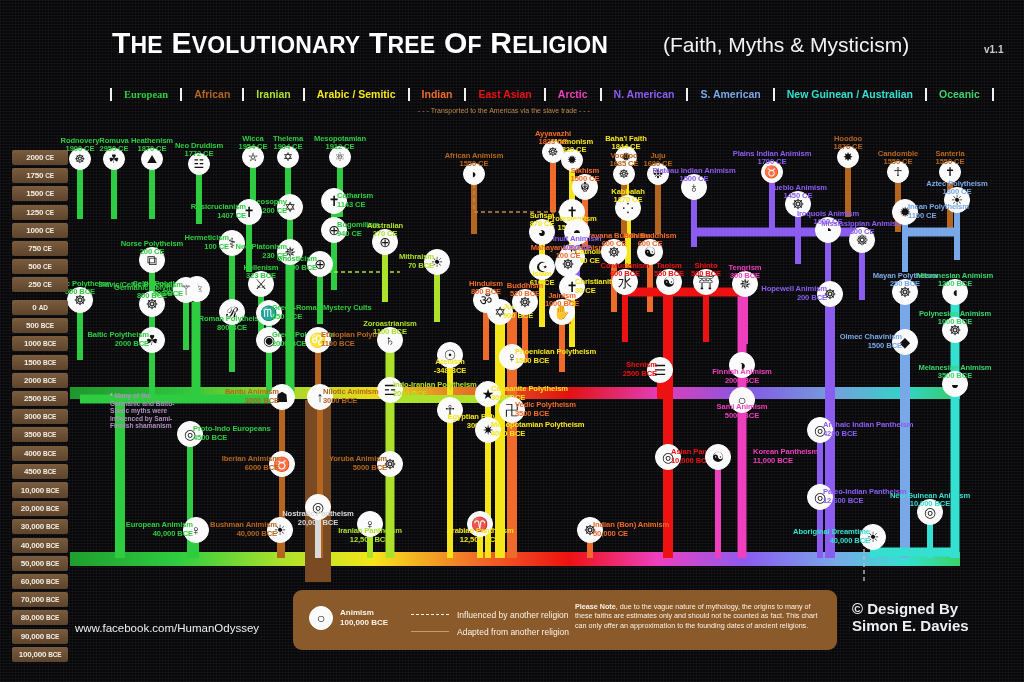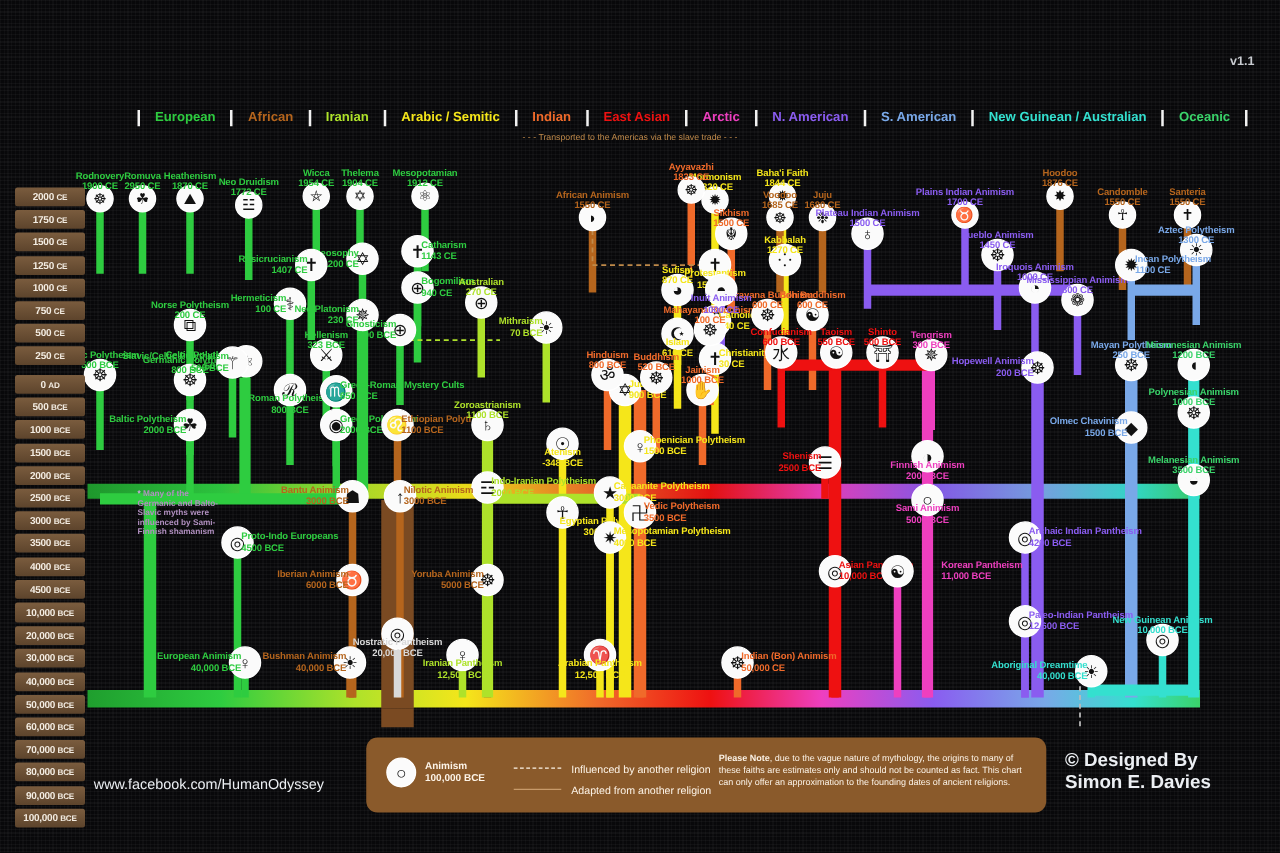--- a/index.html
+++ b/index.html
@@ -81,24 +81,26 @@
   #fb-note b { font-weight:bold; }
   #fburl { position:absolute; left:75px; top:622px; color:#eceff3; font-size:11.5px; }
   #credit { position:absolute; left:852px; top:600px; color:#eceff3; font-size:15px;
      font-weight:bold; line-height:17px; }
 </style>
 </head>
 <body>
 <div id="root">
 
 
+<div id="title"><span>T<span class="sm">HE</span></span> <span>E<span class="sm">VOLUTIONARY</span></span> <span>T<span class="sm">REE</span></span> <span>O<span class="sm">F</span></span> <span>R<span class="sm">ELIGION</span></span></div>
+<div id="subtitle">(Faith, Myths &amp; Mysticism)</div>
 <div id="version">v1.1</div>
 
 <div id="legend">
-      <div class="cat" style="color: rgb(46, 204, 64);">European</div>
+      <div class="cat" style="color: rgb(46, 204, 64); font-family: Liberation Serif, serif;">European</div>
       <div class="cat" style="color: rgb(181, 101, 29);">African</div>
       <div class="cat" style="color: rgb(174, 226, 42);">Iranian</div>
       <div class="cat" style="color: rgb(245, 230, 26);">Arabic / Semitic</div>
       <div class="cat" style="color: rgb(240, 106, 42);">Indian</div>
       <div class="cat" style="color: rgb(238, 17, 17);">East Asian</div>
       <div class="cat" style="color: rgb(238, 63, 191);">Arctic</div>
       <div class="cat" style="color: rgb(138, 92, 240);">N. American</div>
       <div class="cat" style="color: rgb(121, 168, 232);">S. American</div>
       <div class="cat" style="color: rgb(52, 224, 207);">New Guinean / Australian</div>
       <div class="cat" style="color: rgb(58, 211, 106);">Oceanic</div>

